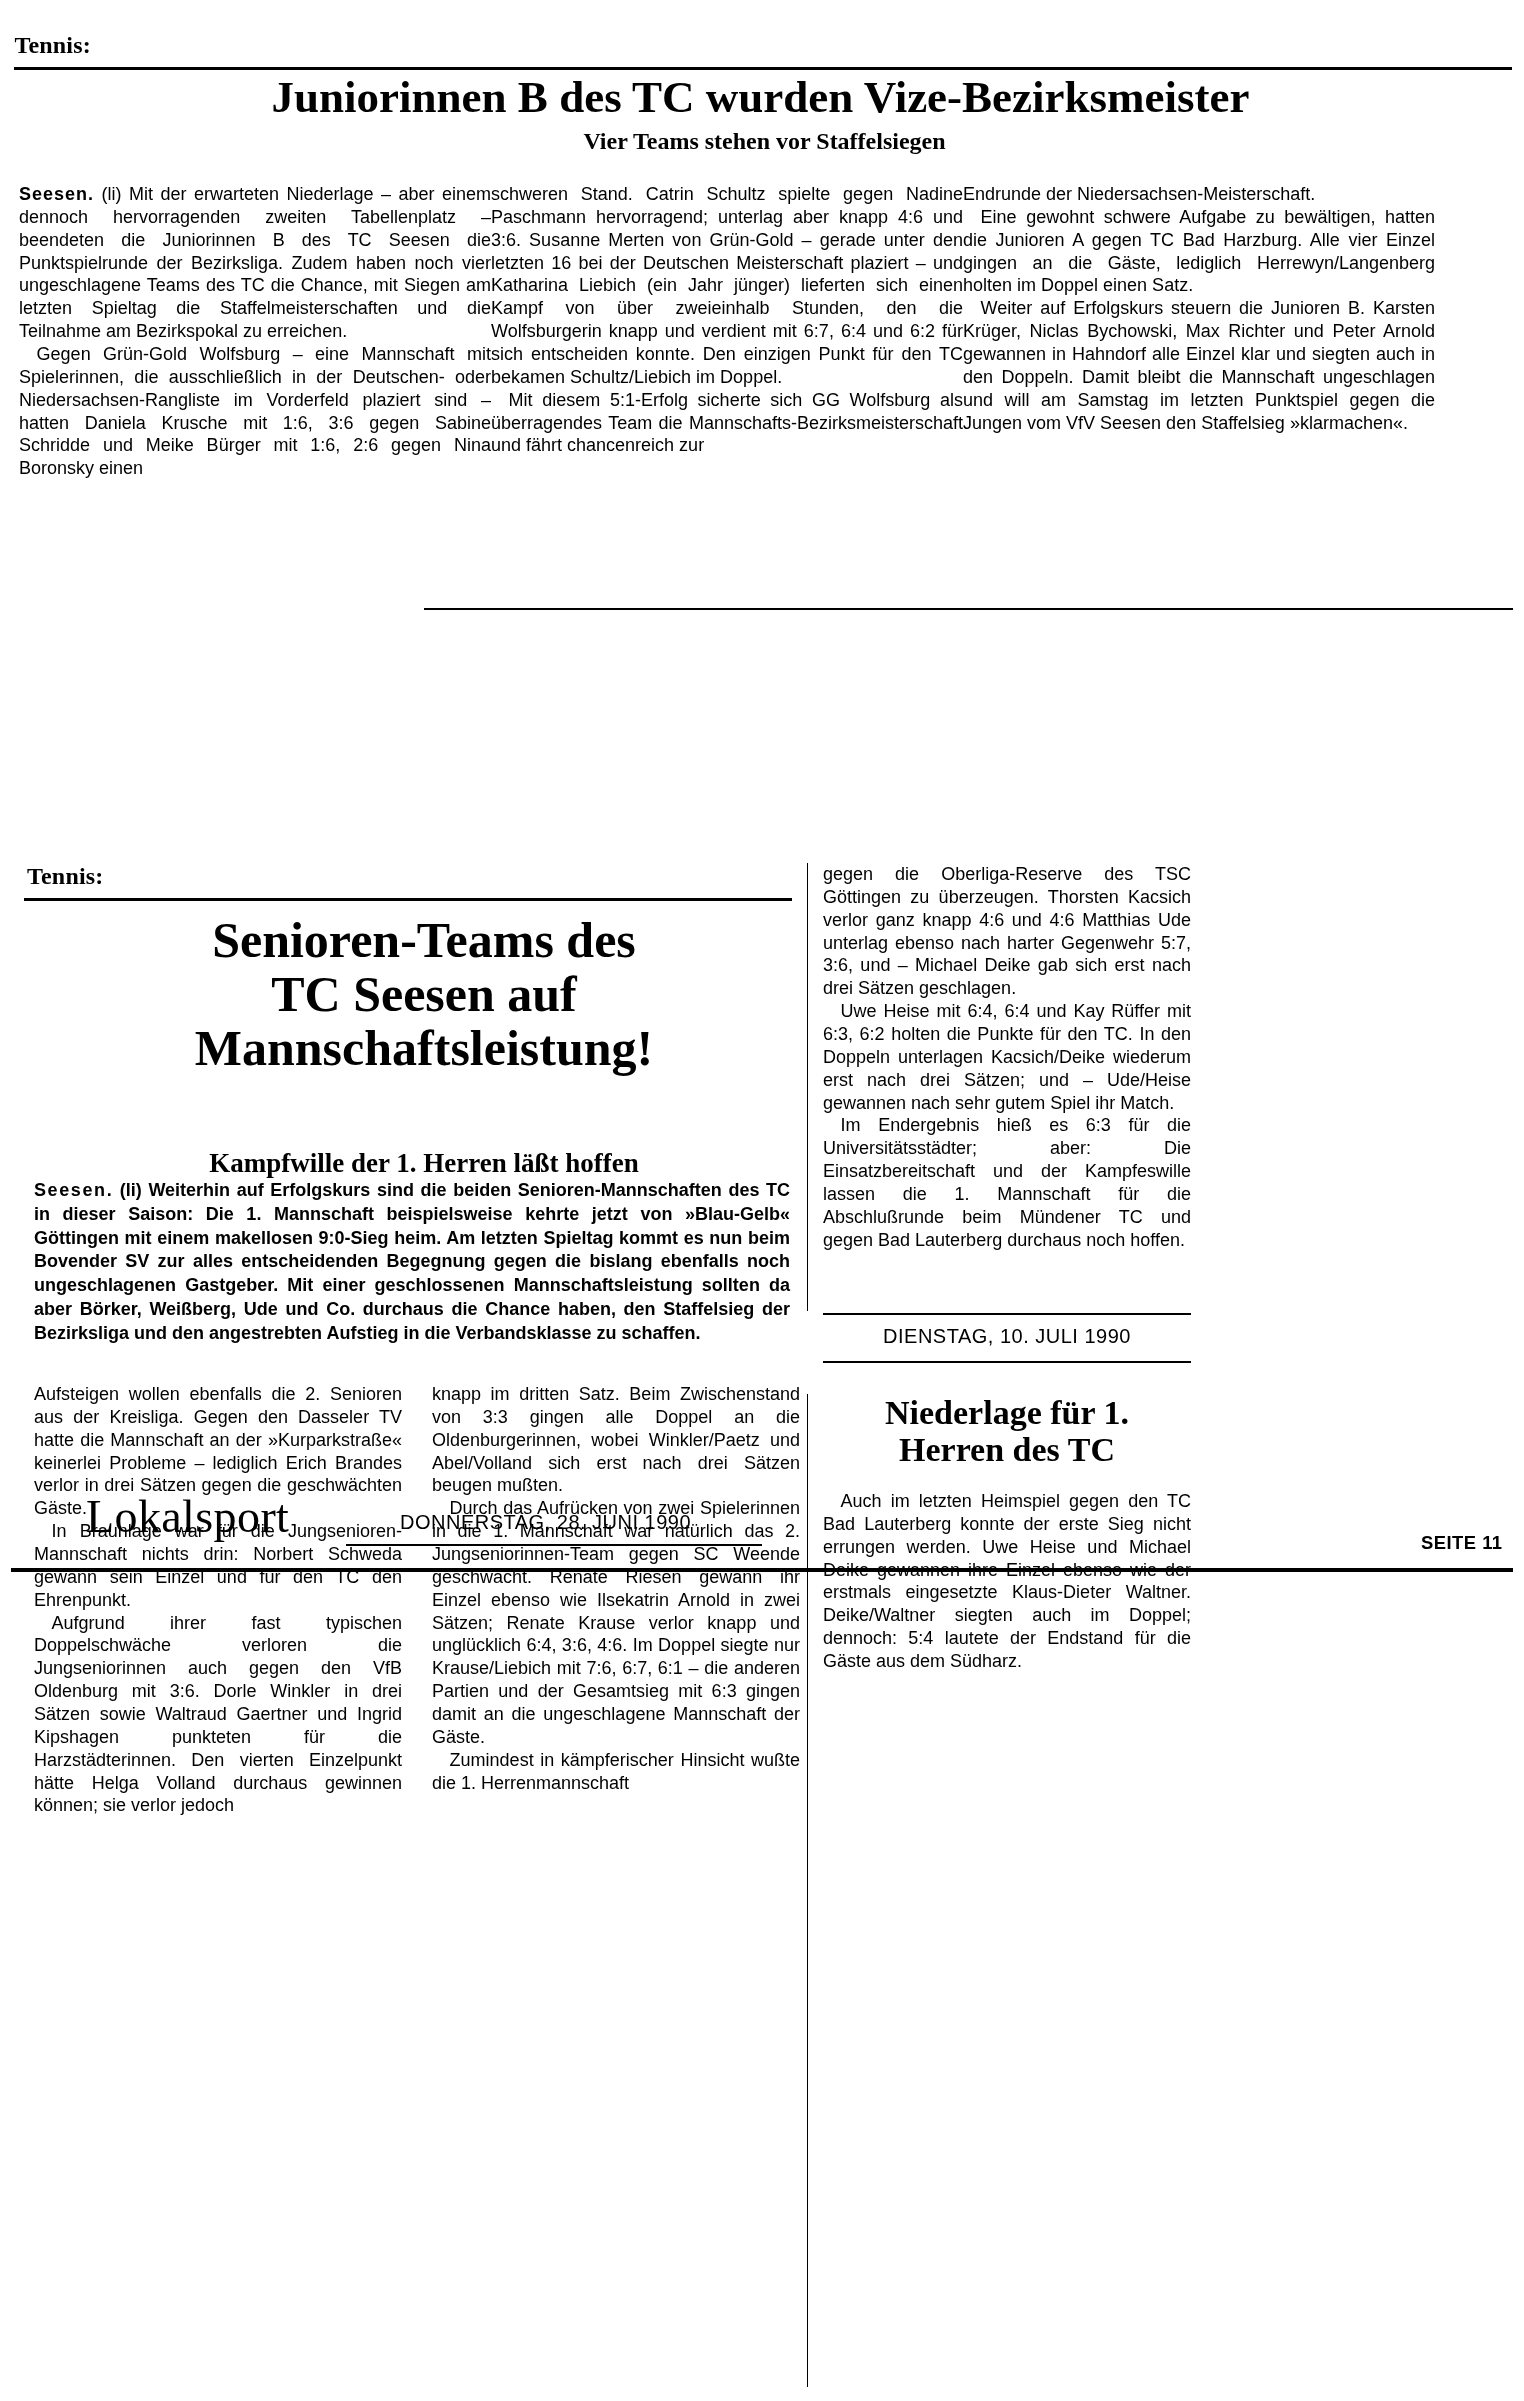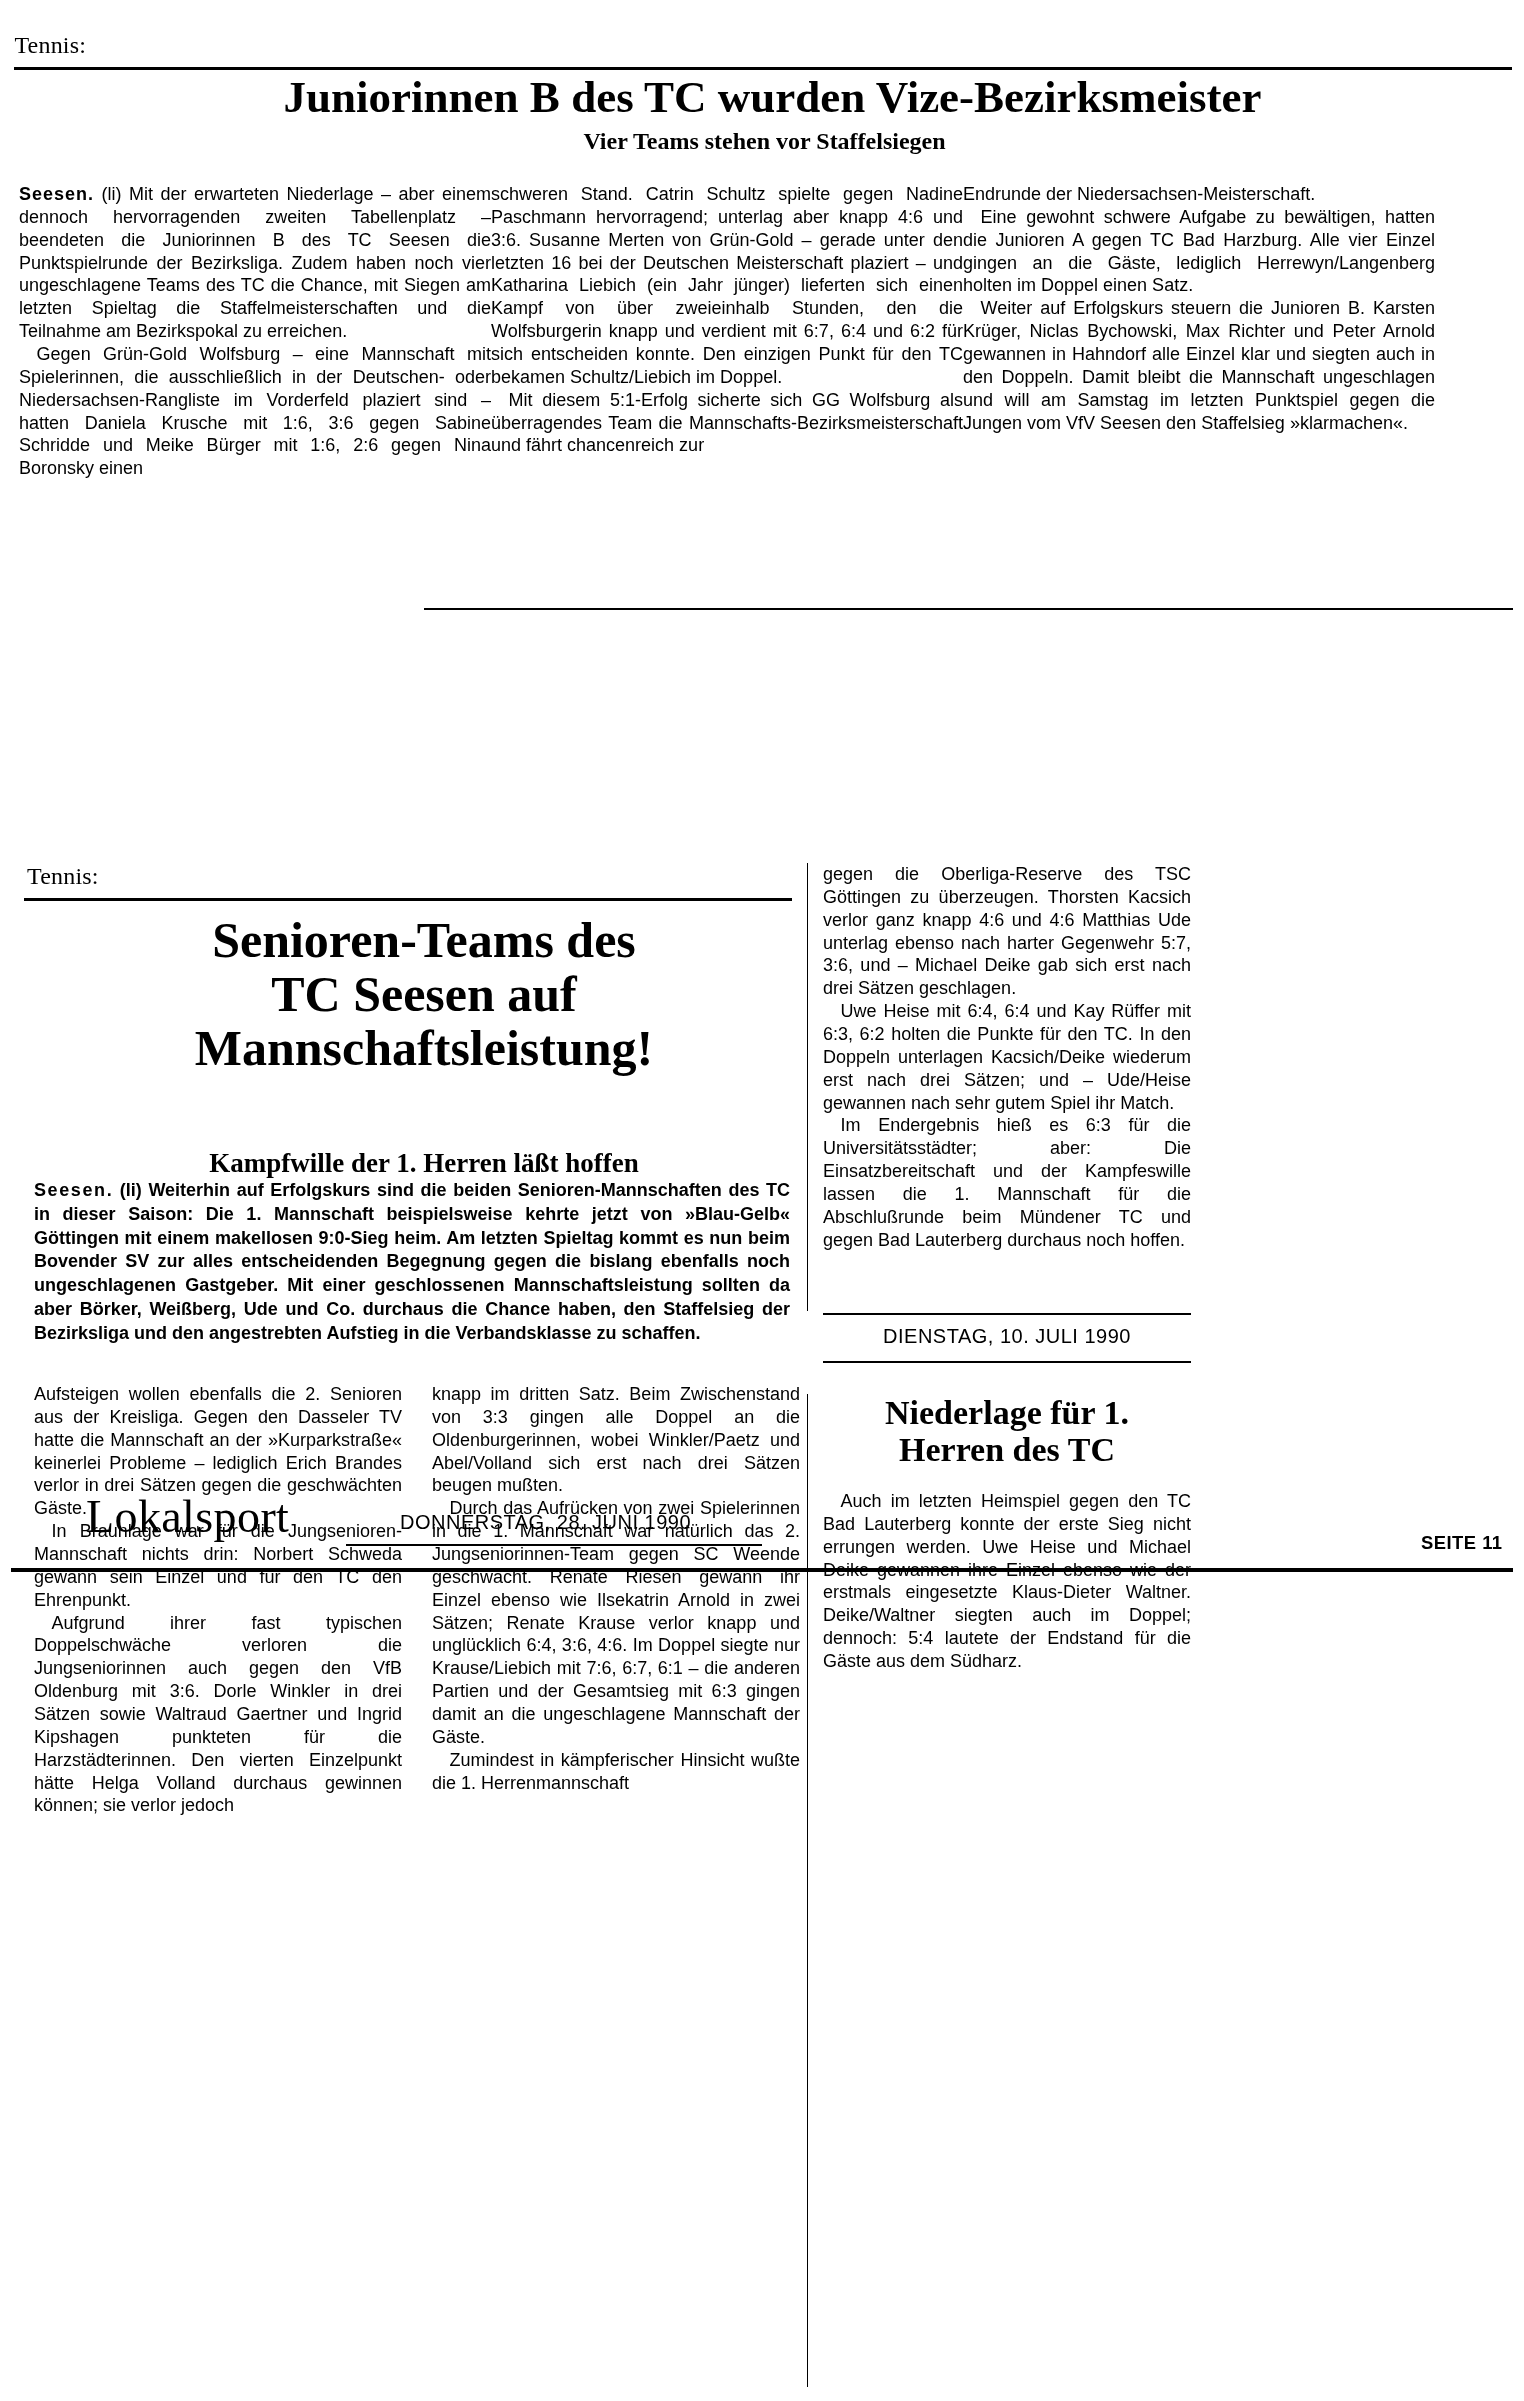--- a/index.html
+++ b/index.html
@@ -18,21 +18,21 @@
     position: relative;
     width: 1525px;
     min-height: 2401px;
     padding: 0;
     box-sizing: border-box;
   }
 
   
   .kicker {
     font-family: "Liberation Serif", serif;
-    font-weight: normal;
+    font-weight: bold;
     font-size: 24px;
     letter-spacing: 0.2px;
     text-align: center;
   }
 
   .headline {
     font-family: "Liberation Serif", serif;
     font-weight: bold;
     text-align: center;
     line-height: 1.05;
@@ -64,21 +64,21 @@
     width: 1525px;
   }
   #a1-kicker-row {
     position: absolute; left: 14.4px; top: 32px; width: 1497px;
   }
   #a1-kicker-rule {
     position: absolute; left: 14.4px; top: 67px; width: 1498px;
     border-top: 3.2px solid #000;
   }
   #a1-headline {
-    position: absolute; left: 40px; top: 74px; width: 1465px;
+    position: absolute; left: 28px; top: 74px; width: 1465px;
     font-size: 45px;
   }
   #a1-subhead {
     position: absolute; left: 32px; top: 128px; width: 1465px;
     font-size: 24px;
   }
   #a1-cols {
     position: absolute; left: 19px; top: 183px; width: 1489px;
     display: flex; 
   }

